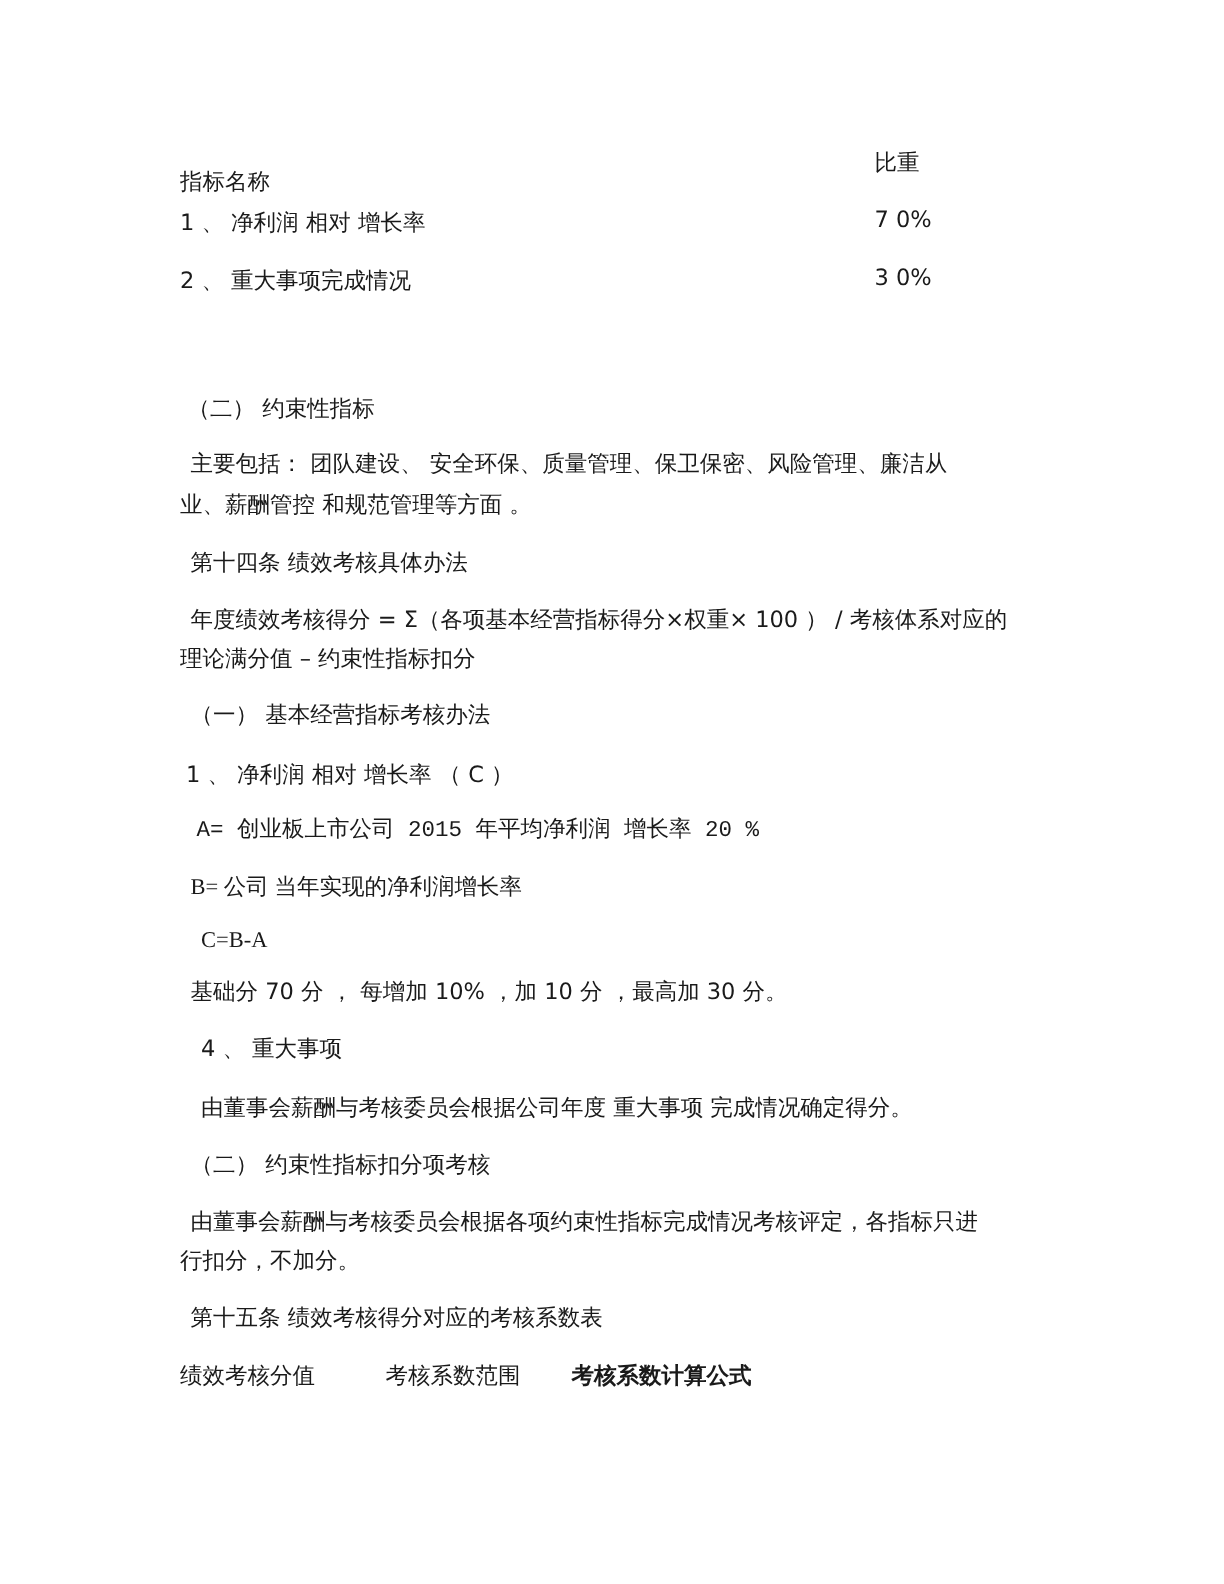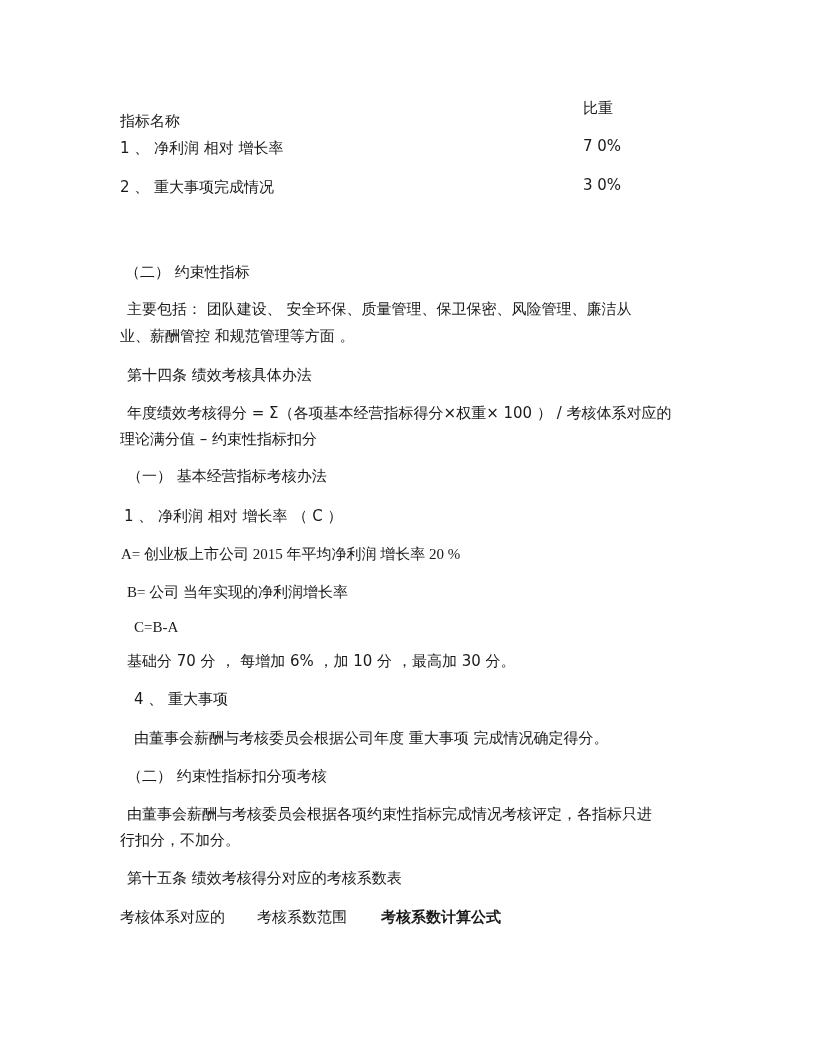--- a/index.html
+++ b/index.html
@@ -29,28 +29,28 @@
 
   <div class="line" style="left:125px; top:262px;">（二） 约束性指标</div>
   <div class="line" style="left:127px; top:299px;">主要包括： 团队建设、 安全环保、质量管理、保卫保密、风险管理、廉洁从</div>
   <div class="line" style="left:120px; top:326px;">业、薪酬管控 和规范管理等方面 。</div>
 
   <div class="line" style="left:127px; top:365px;">第十四条  绩效考核具体办法</div>
   <div class="line" style="left:127px; top:403px;">年度绩效考核得分 = Σ（各项基本经营指标得分×权重× 100 ） / 考核体系对应的</div>
   <div class="line" style="left:120px; top:429px;">理论满分值 – 约束性指标扣分</div>
   <div class="line" style="left:127px; top:466px;">（一） 基本经营指标考核办法</div>
   <div class="line" style="left:124px; top:506px;">1 、 净利润 相对 增长率  （ C ）</div>
-  <div class="line serif" style="left:121px; top:544px;">A= 创业板上市公司 2015 年平均净利润 增长率 20 %</div>
+  <div class="line serif" style="left:131px; top:544px;font-family:Liberation Mono, monospace;">A= 创业板上市公司 2015 年平均净利润 增长率 20 %</div>
   <div class="line serif" style="left:127px; top:582px;">B= 公司 当年实现的净利润增长率</div>
   <div class="line serif" style="left:134px; top:617px;">C=B-A</div>
-  <div class="line" style="left:127px; top:651px;">基础分 70 分 ， 每增加 6% ，加 10 分 ，最高加 30 分。</div>
+  <div class="line" style="left:127px; top:651px;">基础分 70 分 ， 每增加 10% ，加 10 分 ，最高加 30 分。</div>
   <div class="line" style="left:134px; top:689px;">4 、 重大事项</div>
   <div class="line" style="left:134px; top:728px;">由董事会薪酬与考核委员会根据公司年度 重大事项 完成情况确定得分。</div>
   <div class="line" style="left:127px; top:766px;text-align:right;">（二） 约束性指标扣分项考核</div>
   <div class="line" style="left:127px; top:804px;">由董事会薪酬与考核委员会根据各项约束性指标完成情况考核评定，各指标只进</div>
   <div class="line" style="left:120px; top:830px;">行扣分，不加分。</div>
 
   <div class="line" style="left:127px; top:868px;">第十五条  绩效考核得分对应的考核系数表</div>
-  <div class="line" style="left:120px; top:907px;">考核体系对应的</div>
+  <div class="line" style="left:120px; top:907px;">绩效考核分值</div>
   <div class="line" style="left:257px; top:907px;">考核系数范围</div>
   <div class="line" style="left:381px; top:907px;font-weight:bold;">考核系数计算公式</div>
 
 </div>
 
 </body></html>

